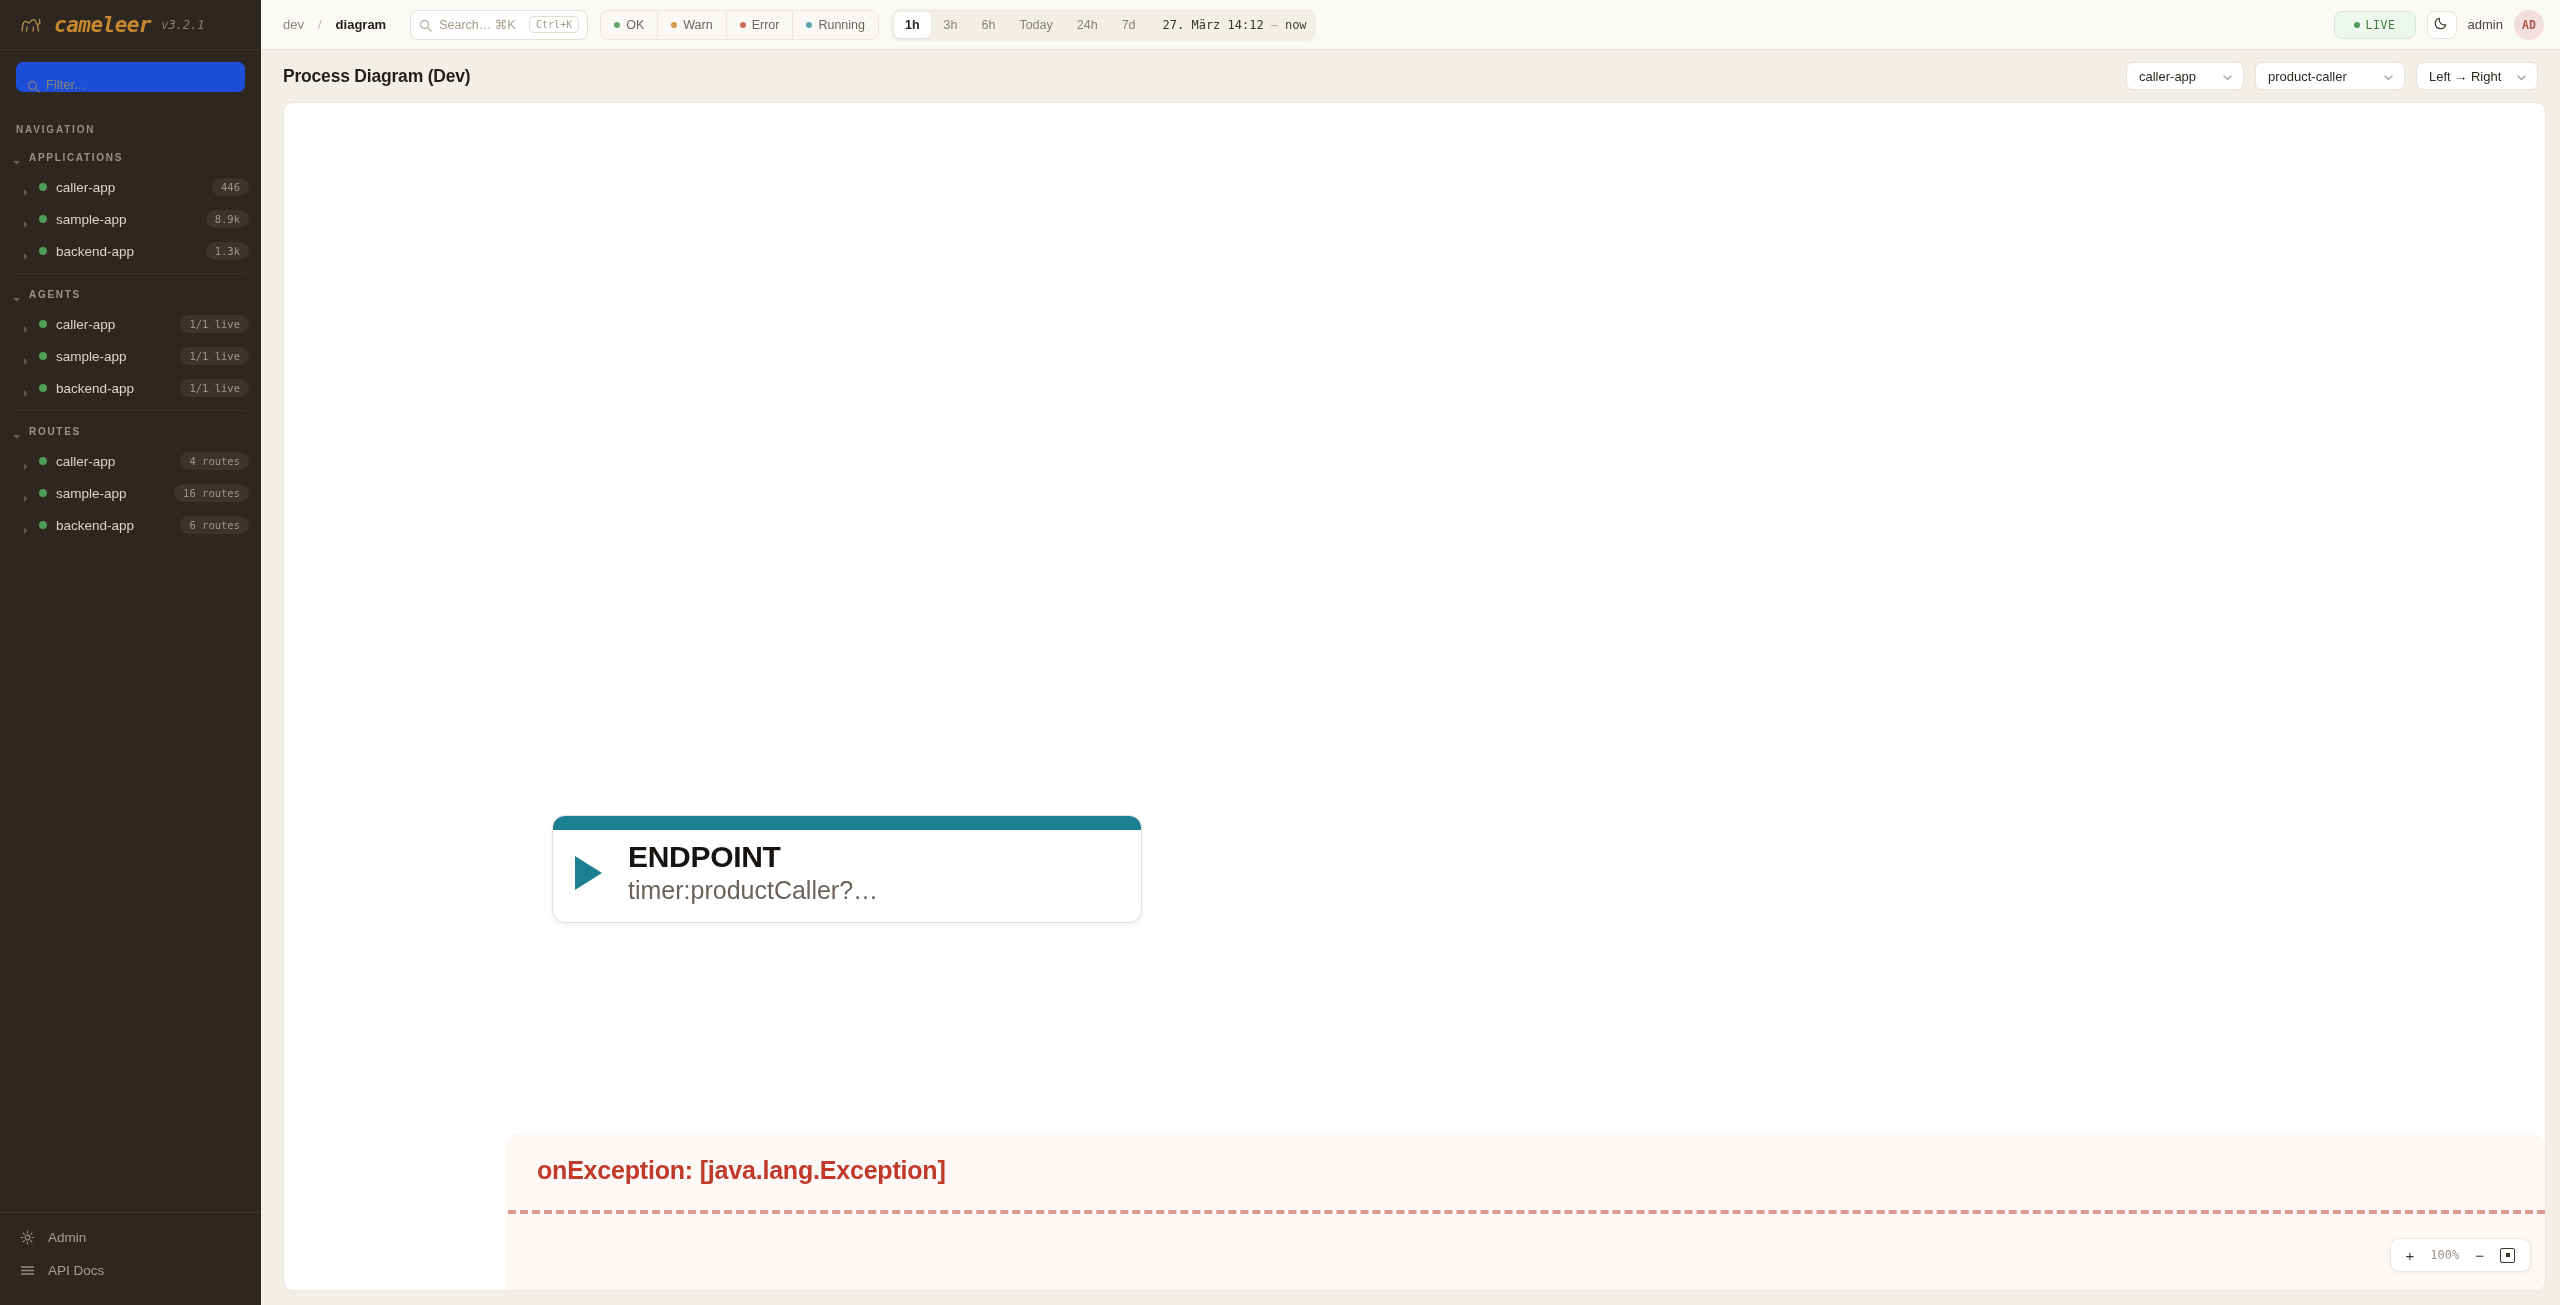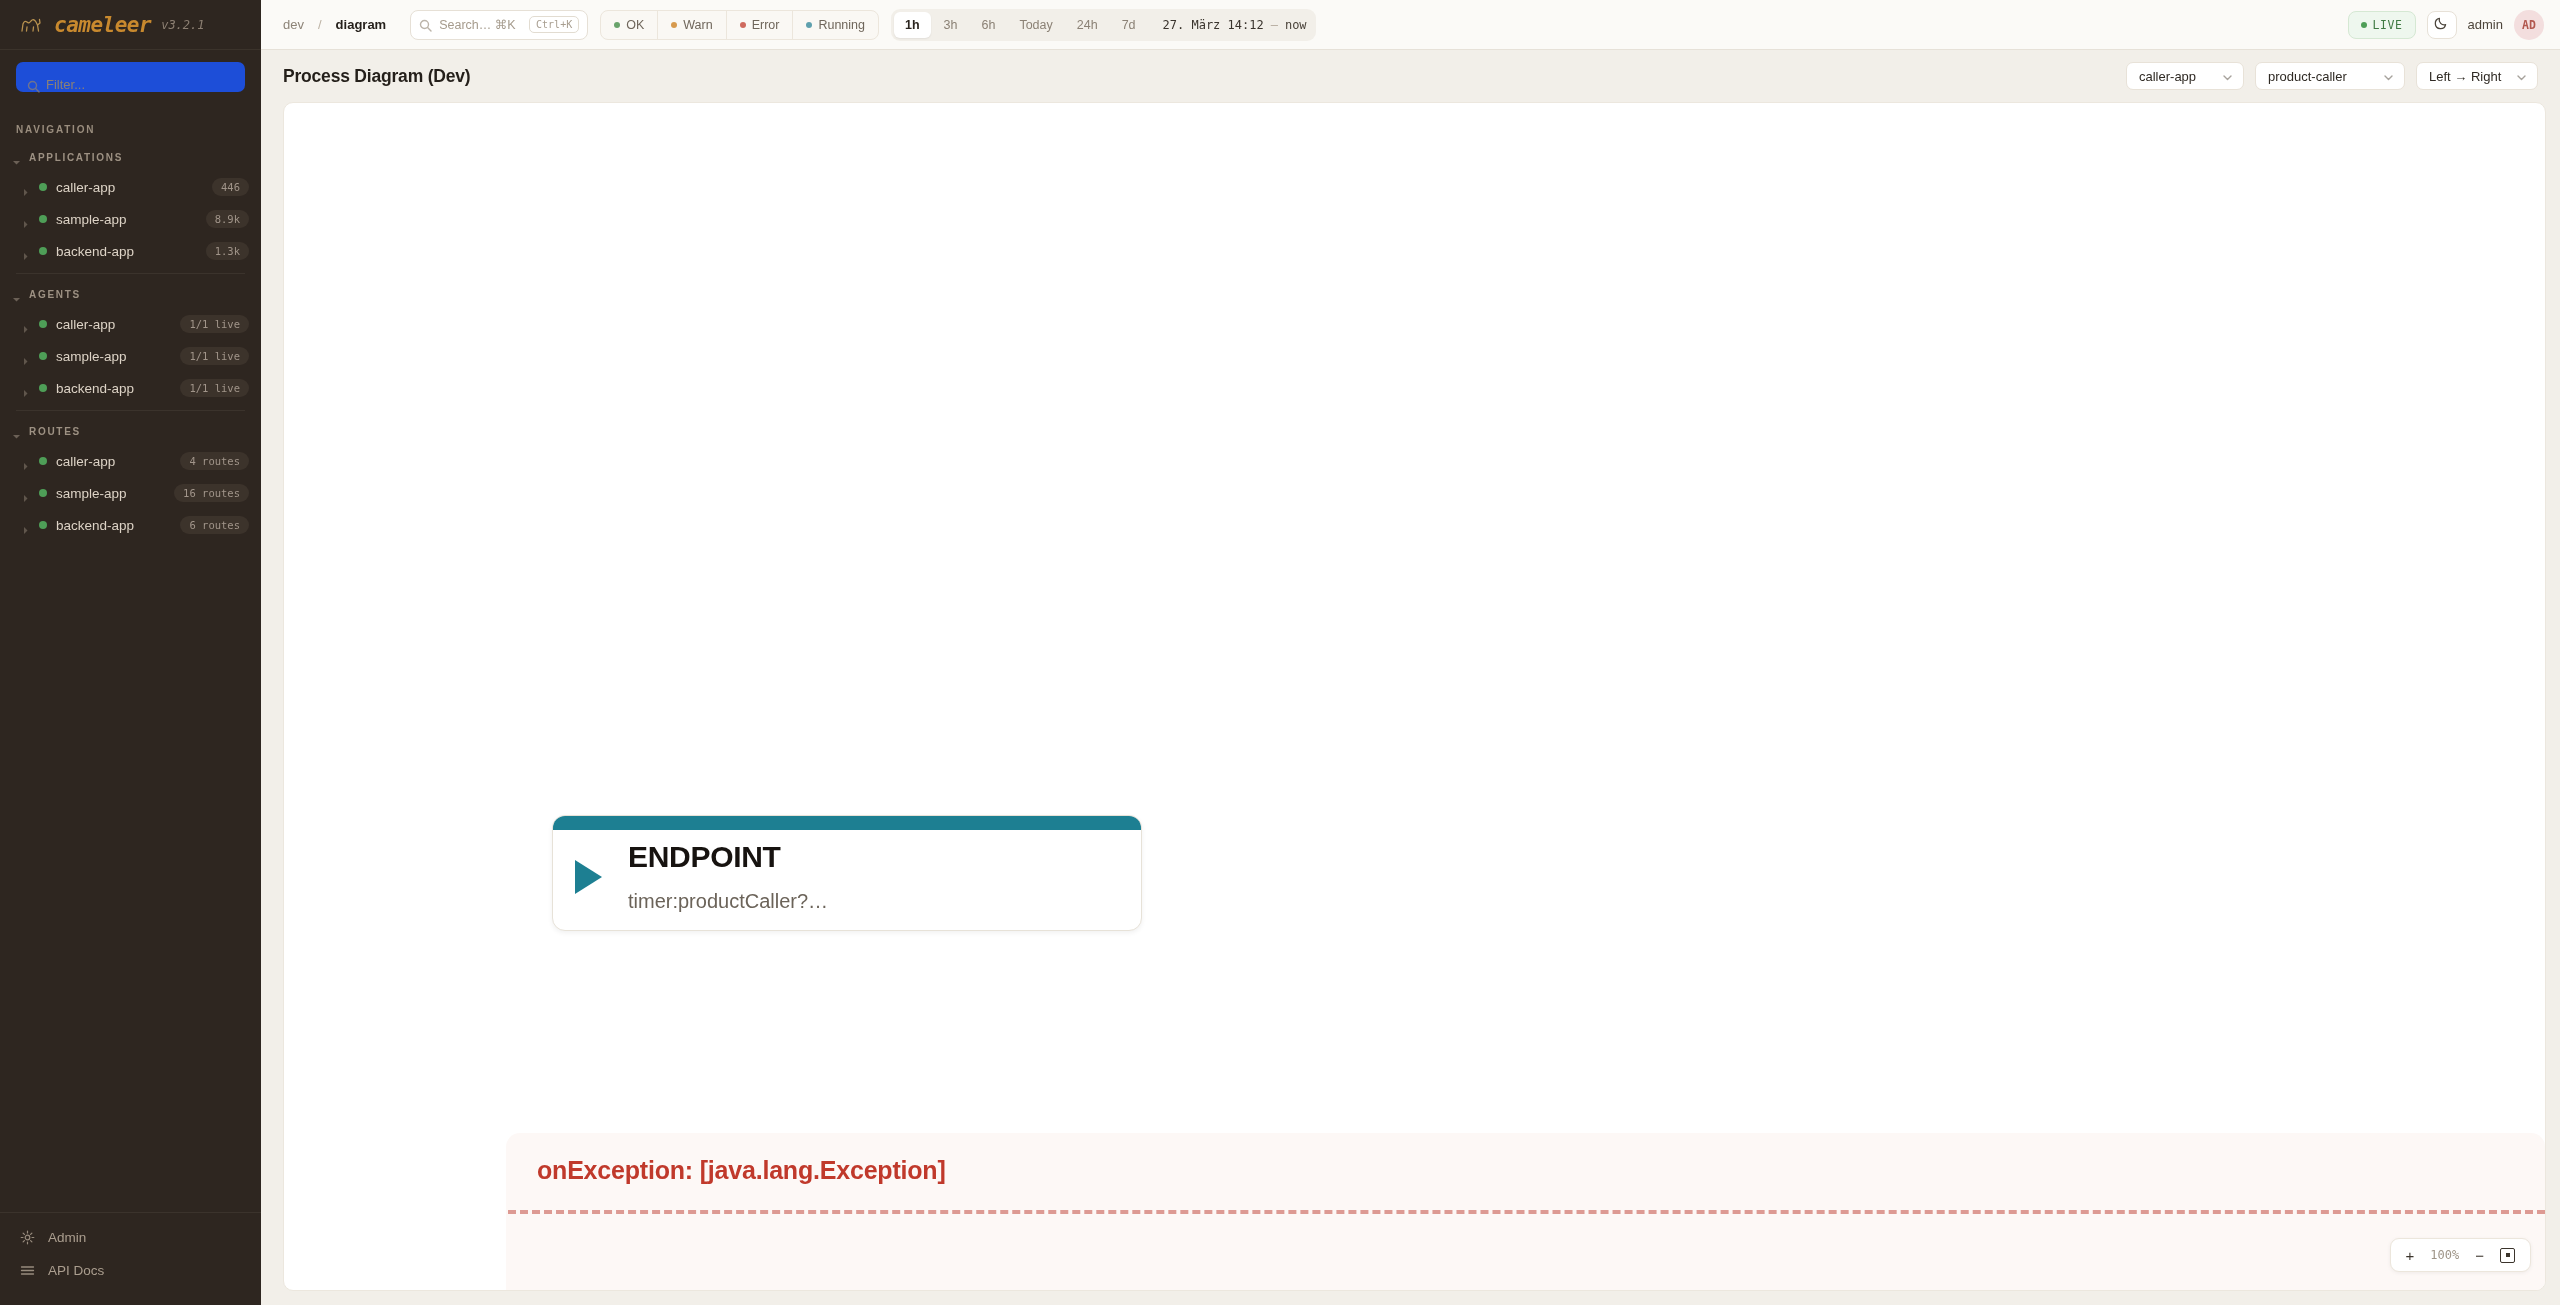--- a/index.html
+++ b/index.html
@@ -139,21 +139,21 @@
     font-size: 12px; color: #3a342d; font-family: "DejaVu Sans Mono", monospace;
     padding: 0 6px 0 14px; display: flex; align-items: center; gap: 7px;
   }
   .range-dash { color: #b3a99b; }
   .range-now { color: #4a433a; }
 
   .top-right { margin-left: auto; display: flex; align-items: center; gap: 11px; }
   .live-badge {
     display: flex; align-items: center; gap: 5px;
     background: #eef7ee; border: 1px solid #d5e8d3; border-radius: 8px;
-    height: 28px; padding: 0 12px; color: #3f7a42; font-size: 11.5px;
+    height: 28px; padding: 0 19px; color: #3f7a42; font-size: 11.5px;
     font-family: "DejaVu Sans Mono", monospace; letter-spacing: .6px;
   }
   .icon-btn {
     width: 30px; height: 28px; border: 1px solid #e7e1d7; border-radius: 8px;
     background: #fff; display: flex; align-items: center; justify-content: center;
     cursor: pointer;
   }
   .user-name { font-size: 13px; color: #4e463c; }
   .avatar {
     width: 30px; height: 30px; border-radius: 50%; background: #f3dede;
@@ -194,21 +194,21 @@
   .node-accent { height: 14px; width: 100%; }
   .node-body { display: flex; align-items: center; gap: 16px; padding: 10px 22px 16px 22px; }
   .play-tri {
     width: 0; height: 0; flex: 0 0 0;
     border-left: 27px solid #1d7f92;
     border-top: 17px solid transparent;
     border-bottom: 17px solid transparent;
     margin-right: 10px;
   }
   .node-kind { font-size: 30px; font-weight: 700; color: #171310; letter-spacing: -.3px; line-height: 1.1; }
-  .node-uri { font-size: 20px; color: #6b6359; line-height: 1.25; margin-top: 16px; }
+  .node-uri { font-size: 25px; color: #6b6359; line-height: 1.25; margin-top: 2px; }
 
   .exc-label {
     position: absolute; font-size: 25px; font-weight: 700; color: #c0392b;
     letter-spacing: -.2px; white-space: nowrap;
   }
   .exc-line {
     position: absolute; height: 0; border-top: 4px dashed #dd9a93;
   }
   .exc-region {
     position: absolute; background: #fdf8f6; border-radius: 14px 14px 0 0;

